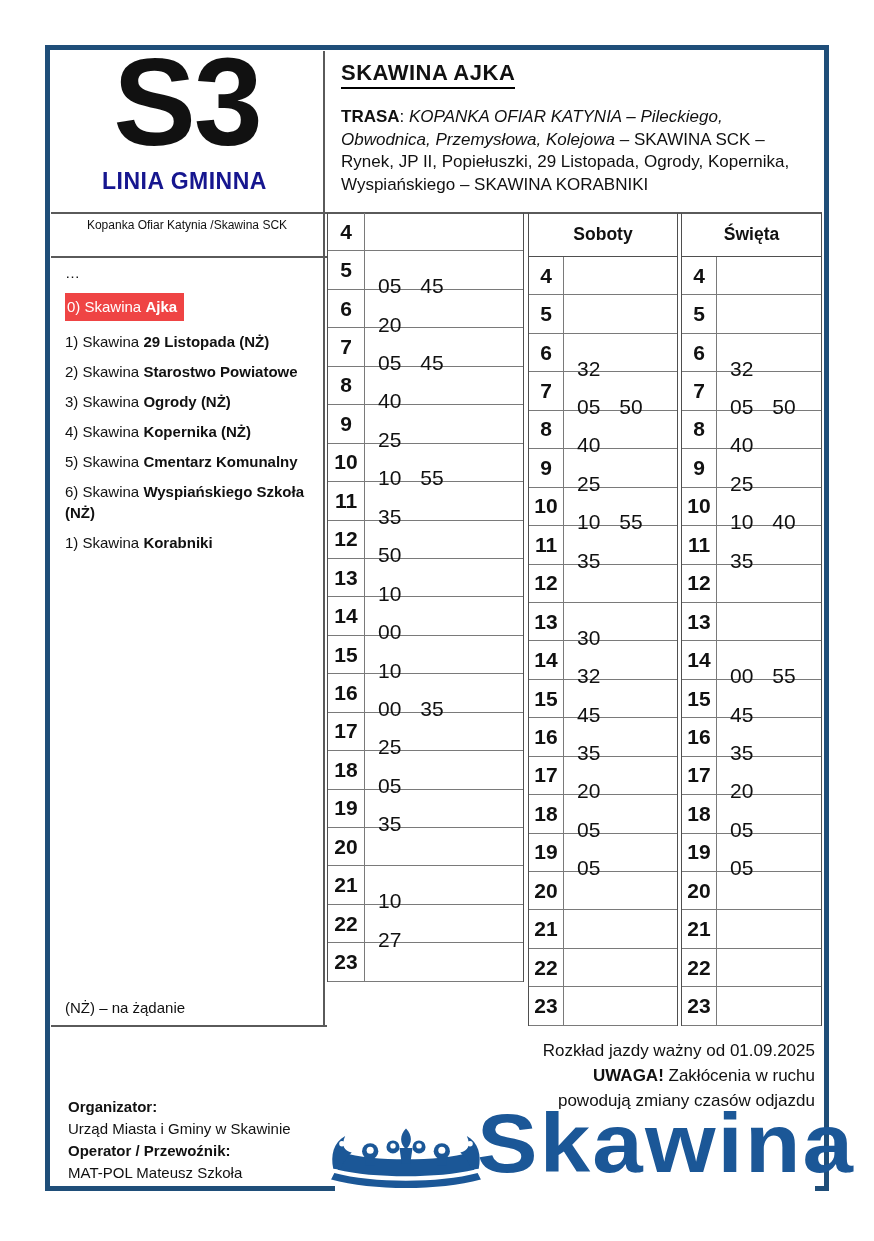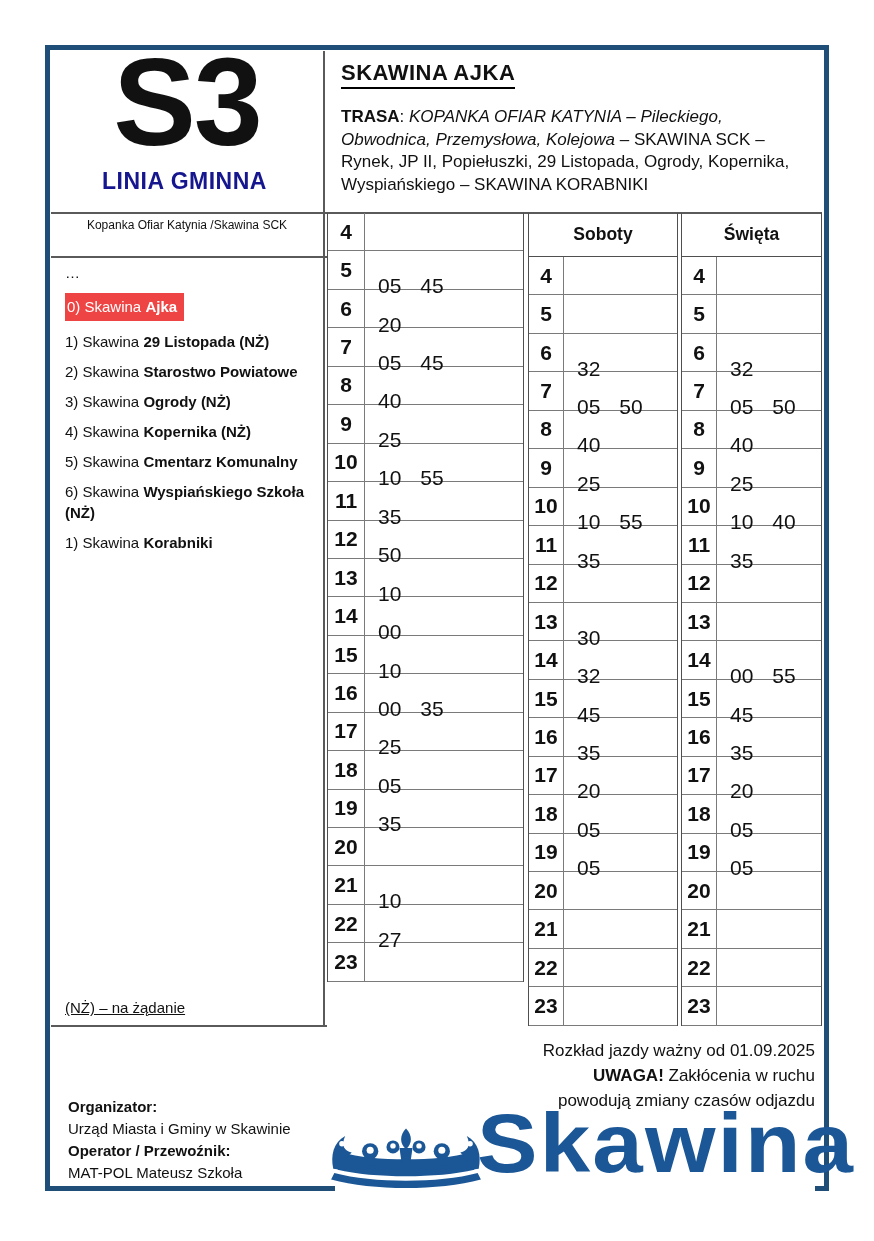--- a/index.html
+++ b/index.html
@@ -22,21 +22,21 @@
   .hline{height:2px;background:#5a5a5a;}
   
   .stop-head{left:51px;top:215px;width:272px;height:40px;display:flex;flex-direction:row;
              align-items:flex-start;justify-content:center;font-size:12px;line-height:20px;}
   .stops{left:65px;top:262px;width:258px;font-size:15px;}
   .ellipsis{margin-bottom:10px;line-height:21px;}
   .stop-item{margin-bottom:9px;line-height:21px;}
   .stop-item b{font-weight:bold;}
   .stop-item.hl{margin-bottom:10px;}
   .stop-item.hl .hlbox{background:#ef4444;color:#fff;display:inline-block;padding:3px 7px 4px 2px;}
-  .footnote{left:65px;top:999px;font-size:15px;text-decoration:underline;}
+  .footnote{left:65px;top:999px;font-size:15px;}
   
   .group{position:absolute;top:213px;z-index:2;box-sizing:border-box;}
   #g1{left:327px;width:197px;}
   #g2{left:528px;width:150px;}
   #g3{left:681px;width:141px;}
   .g-head{height:44px;box-sizing:border-box;border:1.6px solid #4f4f4f;border-top:none;
           display:flex;align-items:center;justify-content:center;font-weight:bold;font-size:17.5px;}
   .t-rows{box-sizing:border-box;border-left:1.6px solid #4f4f4f;border-right:1.6px solid #4f4f4f;}
   .t-row{display:flex;height:38.45px;box-sizing:border-box;border-bottom:1.4px solid #7a7a7a;}
   .t-hour{width:37px;box-sizing:border-box;border-right:1.4px solid #7a7a7a;display:flex;

